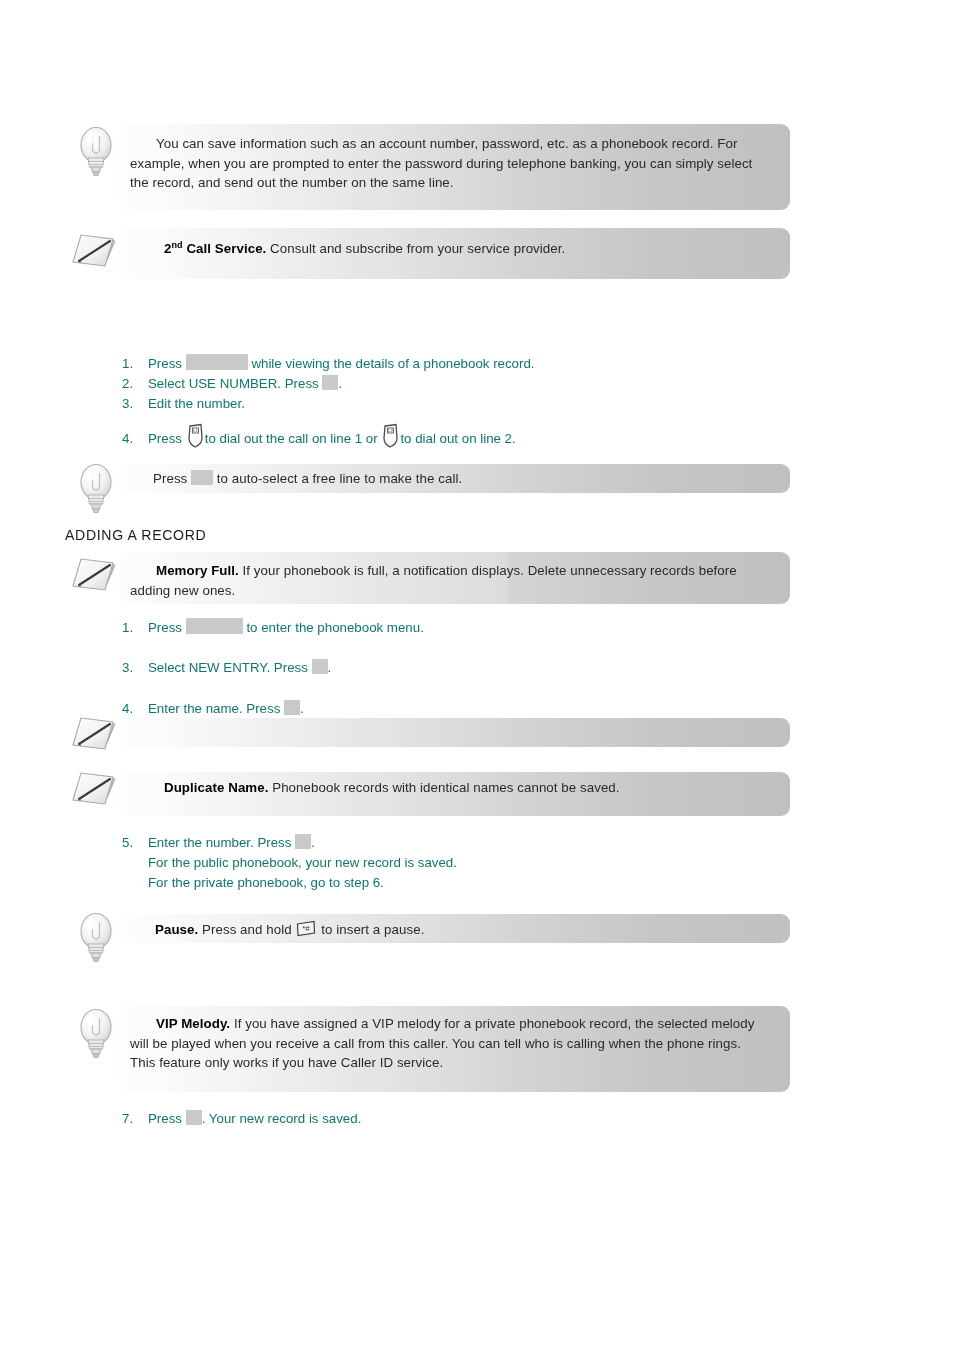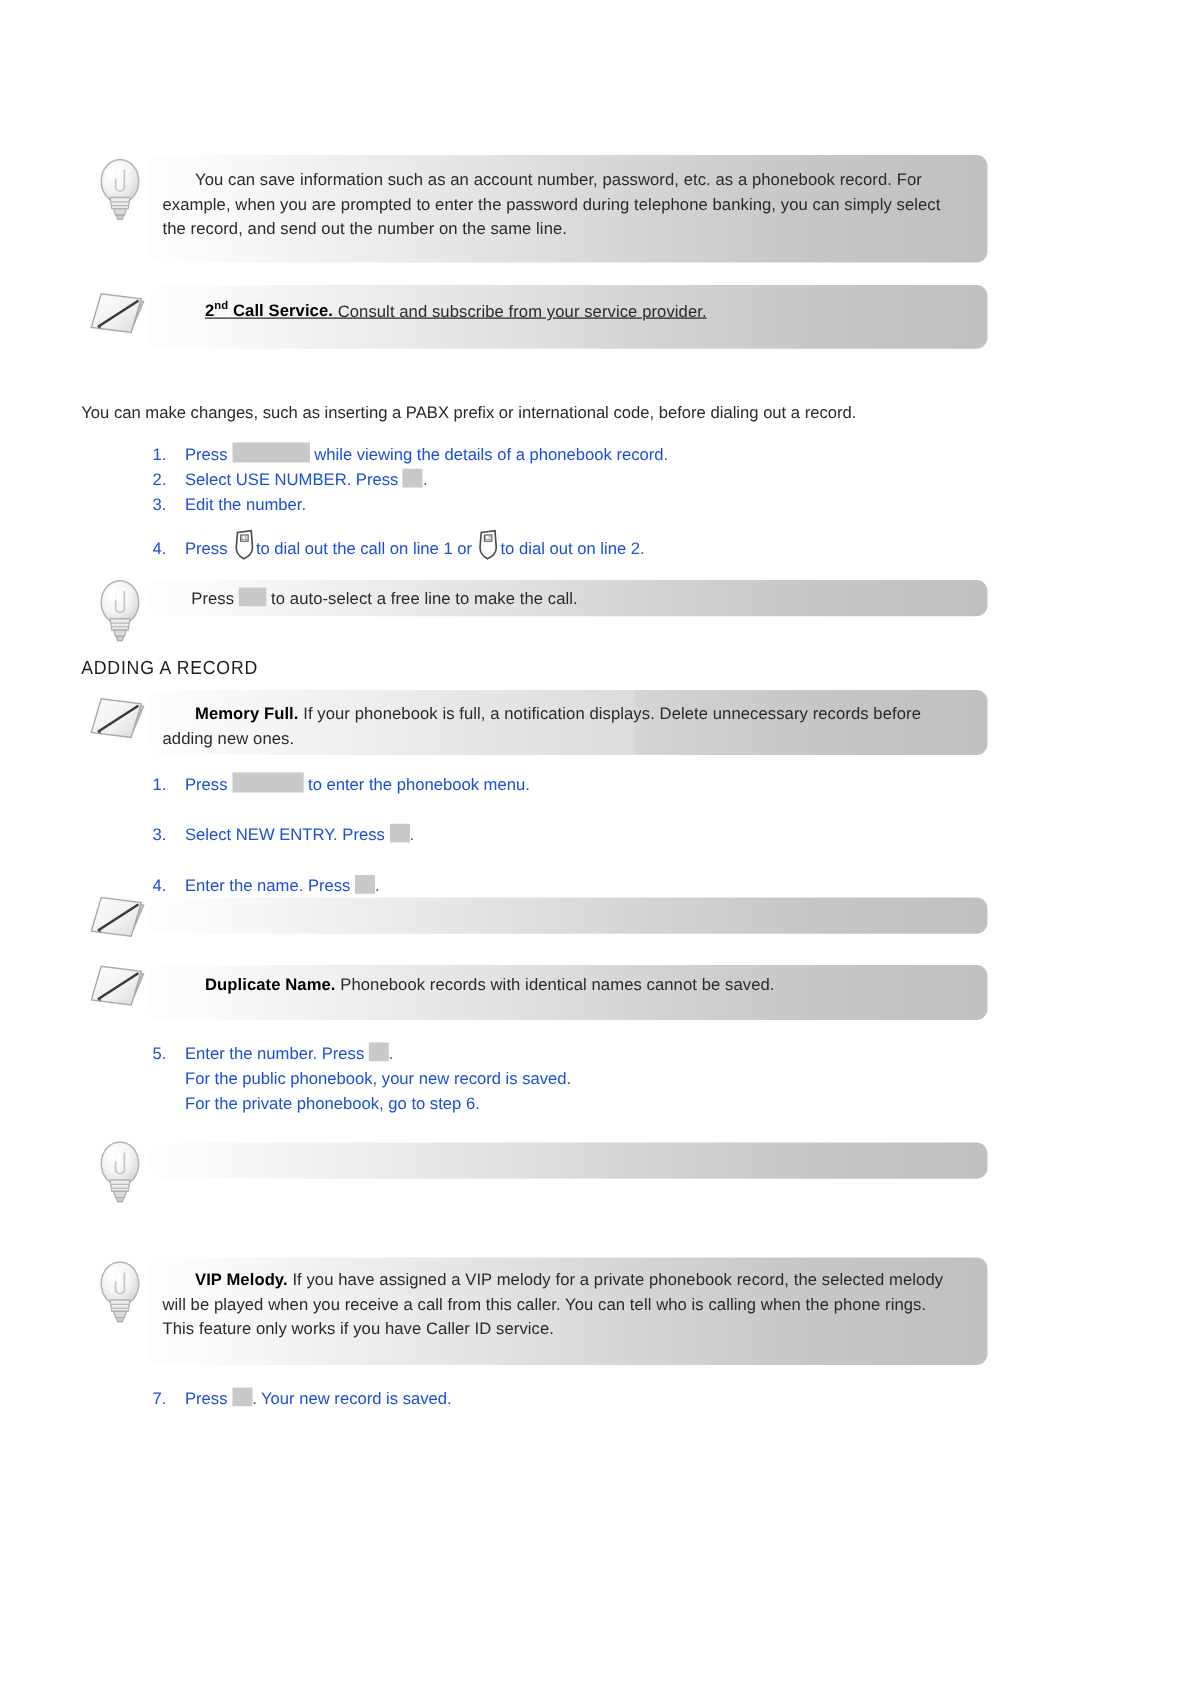--- a/index.html
+++ b/index.html
@@ -91,21 +91,21 @@
     letter-spacing: 0.045em;
     color: #1c1c1c;
     font-family: "Liberation Sans Narrow", "Liberation Sans", sans-serif;
     transform: scaleX(0.93);
     transform-origin: left center;
   }
   .step {
     position: absolute;
     font-size: 13.3px;
     line-height: 20.2px;
-    color: #1d4ed8;
+    color: #0f766e;
     white-space: nowrap;
   }
   .step .num {
     display: inline-block;
     width: 26px;
   }
   .step .cont {
     display: inline-block;
     width: 26px;
   }
@@ -171,25 +171,24 @@
           <stop offset="100%" stop-color="#d8d8d8"></stop>
         </linearGradient>
       </defs>
       <path d="M9,28 L17,9 L47,13 L39,32 Z" fill="#c8c8c8" stroke="#adadad" stroke-width="1"></path>
       <path d="M7,31 L15,12 L45,16 L37,35 Z" fill="#dadada" stroke="#b0b0b0" stroke-width="1"></path>
       <path d="M5,34 L13,7 L45,11 L37,38 Z" fill="url(#pg1)" stroke="#a9a9a9" stroke-width="1.1"></path>
       <path d="M11,33 L42,13" stroke="#3a3a3a" stroke-width="2.1" stroke-linecap="round"></path>
       <path d="M10.5,33.6 L13.5,31.2 L12.2,35.2 Z" fill="#555"></path>
     </svg>
   </div>
-  <div class="callout-text" style="left:164px; top:236px; width:600px;text-decoration:underline;">
+  <div class="callout-text" style="left:164px; top:236px; width:600px;">
     <b><span>2</span><sup>nd</sup><span> Call Service.</span></b><span> Consult and subscribe from your service provider.</span>
   </div>
 
-  <div class="body-para" style="left:65px; top:320px; width:720px;">You can make changes, such as inserting a PABX prefix or international code, before dialing out a record.</div>
 
   <div class="step" style="left:122px; top:354px;">
     <span class="num">1.</span><span>Press</span>
     <span class="keychip w-xwide"></span>
     <span>while viewing the details of a phonebook record.</span>
   </div>
 
   <div class="step" style="left:122px; top:374px;">
     <span class="num">2.</span><span>Select USE NUMBER. Press</span>
     <span class="keychip w-small"></span><span>.</span>
@@ -348,20 +347,28 @@
       <path d="M14,36 L30,36 L28.5,45 L15.5,45 Z" fill="#ededed" stroke="#b4b4b4" stroke-width="1.1"></path>
       <line x1="14.8" y1="39.4" x2="29.2" y2="39.4" stroke="#b9b9b9" stroke-width="1"></line>
       <line x1="15.3" y1="42.4" x2="28.7" y2="42.4" stroke="#b9b9b9" stroke-width="1"></line>
       <path d="M17,45 L27,45 L25.6,50 L18.4,50 Z" fill="#dcdcdc" stroke="#b0b0b0" stroke-width="1"></path>
       <path d="M19,50 L25,50 L24,53.5 L20,53.5 Z" fill="#cfcfcf" stroke="#aaaaaa" stroke-width="0.9"></path>
       <path d="M18.5,14 L18.5,29 M25.5,14 L25.5,29" stroke="#c3c3c3" stroke-width="1.3" fill="none"></path>
       <path d="M18.5,29 Q22,33 25.5,29" stroke="#c3c3c3" stroke-width="1.3" fill="none"></path>
       <ellipse cx="16.5" cy="16" rx="4.5" ry="6" fill="#ffffff" opacity="0.85"></ellipse>
     </svg>
   </div>
+  <div class="callout-text" style="left:155px; top:919px; white-space:nowrap;">
+    <b>Pause.</b><span> Press and hold </span><span class="inline-icon" style="vertical-align:-5px;">
+      <svg width="22" height="20" viewBox="0 0 22 20">
+        <path d="M2.5,5 L19,2.5 L19.5,14 L3,16.5 Z" fill="#f6f6f6" stroke="#3f3f3f" stroke-width="1.2"></path>
+        <text x="11" y="12.2" font-family="Liberation Sans, sans-serif" font-size="8" fill="#333" text-anchor="middle">*#</text>
+      </svg>
+    </span><span> to insert a pause.</span>
+  </div>
 
 
   <div class="callout" style="left:119px; top:1006px; width:671px; height:86px;"></div>
   <div class="icon-wrap" style="left:74px; top:1004px;">
     <svg width="44" height="62" viewBox="0 0 44 62">
       <defs>
         <radialGradient id="bulbg4" cx="38%" cy="32%" r="72%">
           <stop offset="0%" stop-color="#ffffff"></stop>
           <stop offset="55%" stop-color="#f4f4f4"></stop>
           <stop offset="100%" stop-color="#d6d6d6"></stop>

